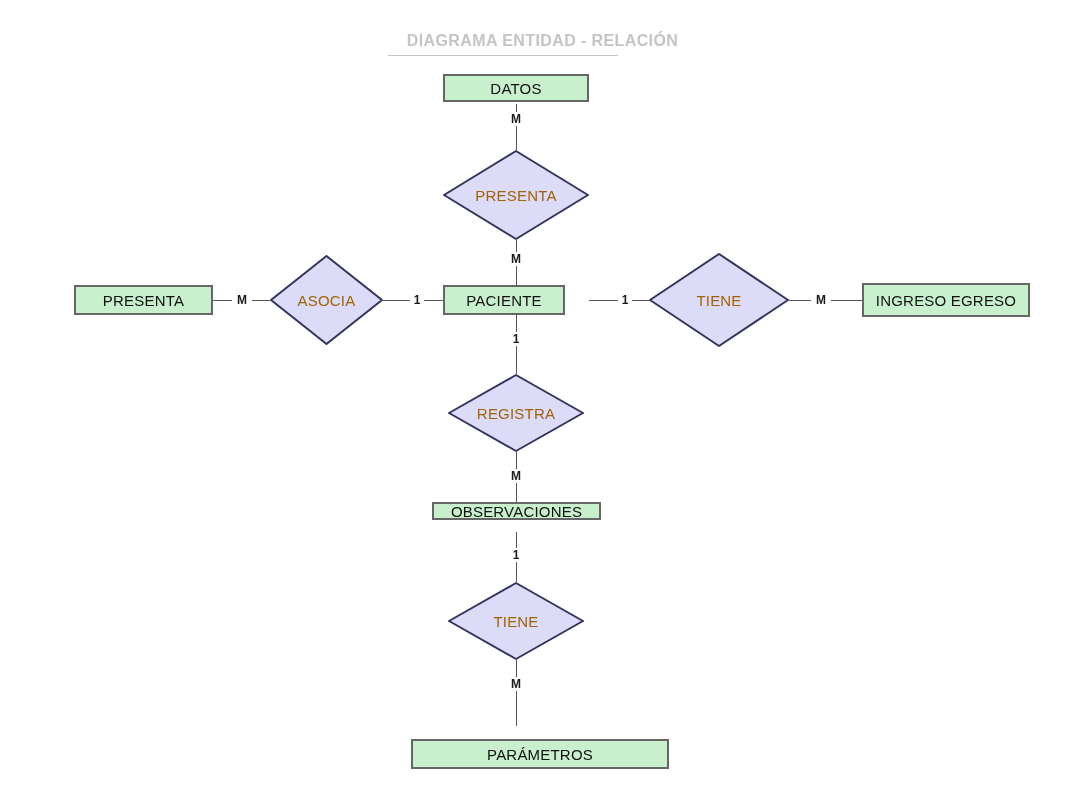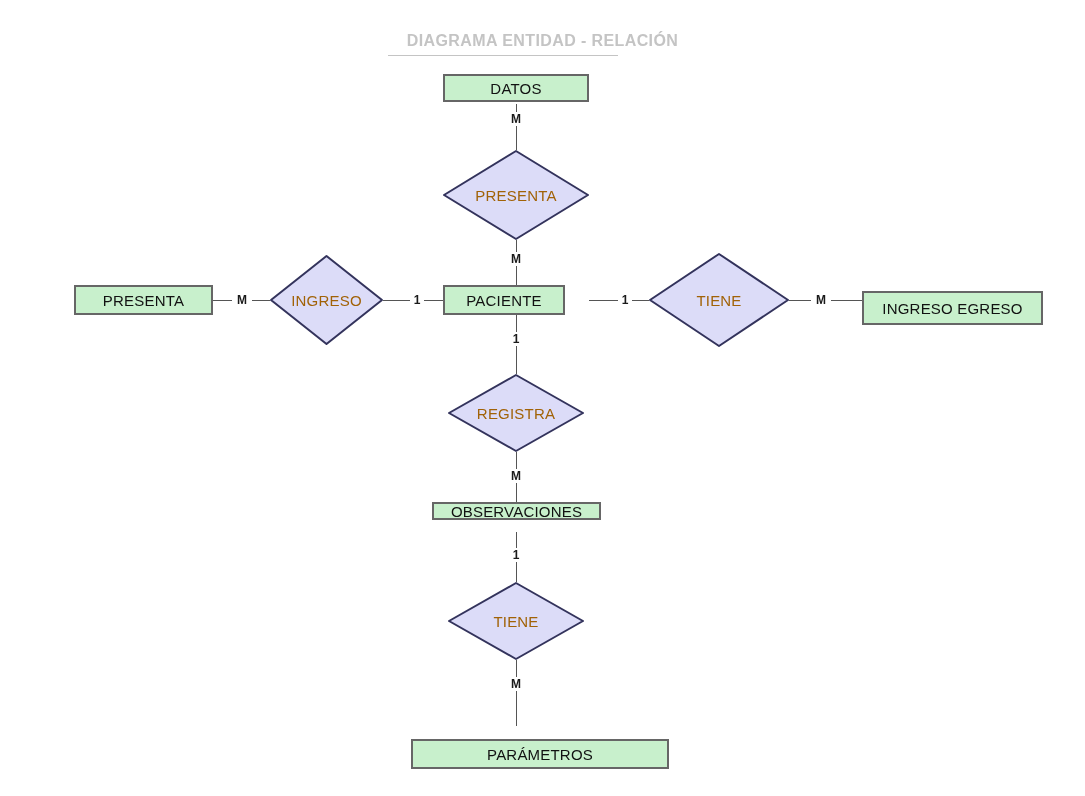--- a/index.html
+++ b/index.html
@@ -139,21 +139,21 @@
   </div>
 
   <div class="entity" style="left:74px; top:285px; width:139px; height:30px;">
     <span>PRESENTA</span>
   </div>
 
   <div class="entity" style="left:443px; top:285px; width:122px; height:30px;">
     <span>PACIENTE</span>
   </div>
 
-  <div class="entity" style="left:862px; top:291px; width:181px; height:34px;">
+  <div class="entity" style="left:862px; top:283px; width:168px; height:34px;">
     <span>INGRESO EGRESO</span>
   </div>
 
   <div class="entity" style="left:432px; top:502px; width:169px; height:18px;">
     <span>OBSERVACIONES</span>
   </div>
 
   <div class="entity" style="left:411px; top:726px; width:258px; height:30px;margin-top:13px;">
     <span>PARÁMETROS</span>
   </div>
@@ -162,21 +162,21 @@
     <svg width="146" height="90" viewBox="0 0 146 90">
       <polygon points="73,1 145,45 73,89 1,45" fill="#dcdcf8" stroke="#33335c" stroke-width="2" stroke-linejoin="round"></polygon>
     </svg>
     <span class="rel-label">PRESENTA</span>
   </div>
 
   <div class="relationship" style="left:270px; top:255px; width:113px; height:90px;">
     <svg width="113" height="90" viewBox="0 0 113 90">
       <polygon points="56.5,1 112,45 56.5,89 1,45" fill="#dcdcf8" stroke="#33335c" stroke-width="2" stroke-linejoin="round"></polygon>
     </svg>
-    <span class="rel-label">INGRESO</span>
+    <span class="rel-label">ASOCIA</span>
   </div>
 
   <div class="relationship" style="left:649px; top:253px; width:140px; height:94px;">
     <svg width="140" height="94" viewBox="0 0 140 94">
       <polygon points="70,1 139,47 70,93 1,47" fill="#dcdcf8" stroke="#33335c" stroke-width="2" stroke-linejoin="round"></polygon>
     </svg>
     <span class="rel-label">TIENE</span>
   </div>
 
   <div class="relationship" style="left:448px; top:374px; width:136px; height:78px;">

